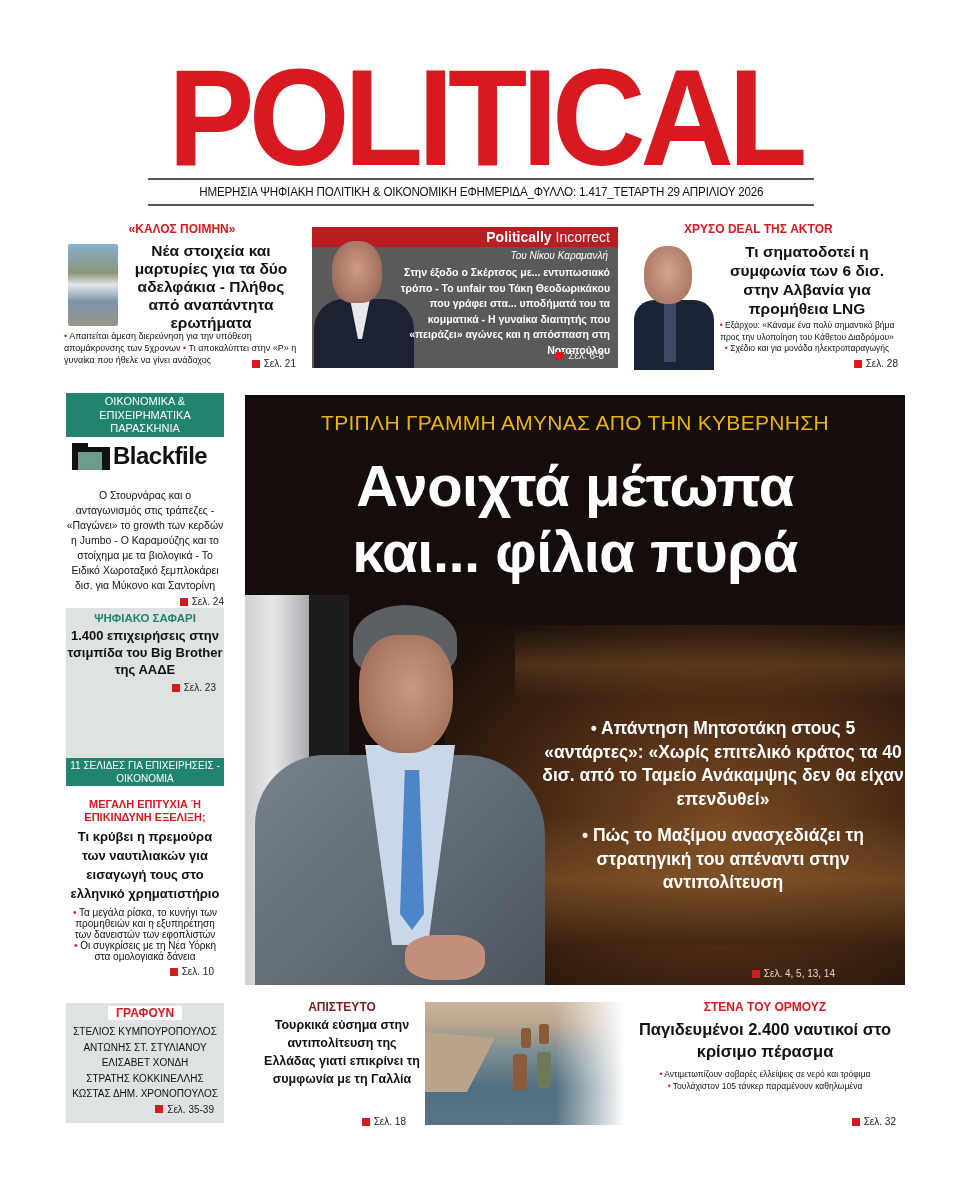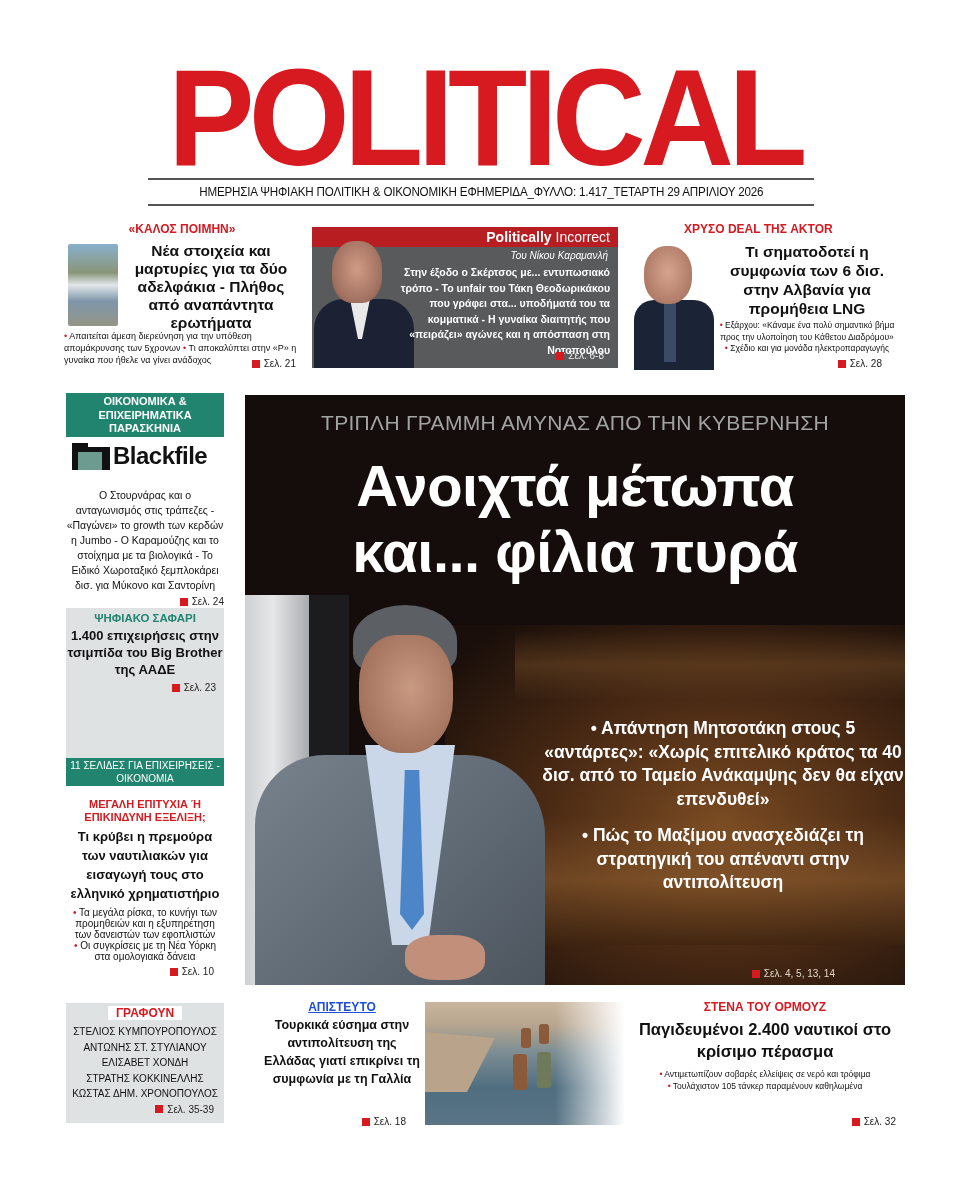--- a/index.html
+++ b/index.html
@@ -35,25 +35,25 @@
   .pi .sel { position: absolute; right: 14px; top: 123px; color: #eee; }
 
   .aktor { left: 630px; top: 222px; width: 268px; height: 150px; }
   .aktor .kicker { position: absolute; left: 54px; top: 0; font-weight: bold; font-size: 12px; color: #d71920; }
   .aktor .photo { position: absolute; left: 4px; top: 20px; width: 80px; height: 128px; }
   .aktor .photo .face { position: absolute; left: 10px; top: 4px; width: 48px; height: 58px; background: radial-gradient(ellipse at 50% 45%, #d6a48d 0%, #b07c68 70%, #7b5848 100%); border-radius: 45%; }
   .aktor .photo .suit { position: absolute; left: 0; top: 58px; width: 80px; height: 70px; background: #1b2436; border-radius: 20px 20px 0 0; }
   .aktor .photo .tie { position: absolute; left: 30px; top: 60px; width: 12px; height: 60px; background: #3d4a66; }
   .aktor .head { position: absolute; left: 86px; top: 20px; width: 182px; text-align: center; font-size: 15.5px; font-weight: bold; line-height: 19px; }
   .aktor .sub { position: absolute; left: 86px; top: 98px; width: 182px; text-align: center; font-size: 8.5px; line-height: 11.5px; }
-  .aktor .sel { position: absolute; right: 16px; top: 136px; }
+  .aktor .sel { position: absolute; right: 0; top: 136px; }
 
   
   .left { left: 66px; width: 158px; }
-  .teal { background: #21846f; color: #fff; text-align: center; font-weight: bold; }
+  .teal { background: #21846f; color: #fff; text-align: center; font-weight: normal; }
   .eco-head { top: 393px; height: 44px; font-size: 11px; line-height: 13.5px; padding-top: 2px; }
   .blackfile { top: 440px; height: 162px; }
   .blackfile .logo-row { display: flex; align-items: center; gap: 3px; margin-left: 6px; height: 32px; }
   .folder { position: relative; width: 38px; height: 27px; }
   .folder .b { position: absolute; left: 0; top: 4px; width: 38px; height: 23px; background: #111; }
   .folder .t { position: absolute; left: 0; top: 0; width: 16px; height: 6px; background: #111; }
   .folder .f { position: absolute; left: 6px; top: 9px; width: 24px; height: 18px; background: #6d9b90; }
   .blackfile .bf-text { font-weight: bold; font-size: 24px; letter-spacing: -0.5px; }
   .blackfile .body { text-align: center; font-size: 10.5px; line-height: 15px; margin-top: 16px; }
   .blackfile .sel { margin-top: 3px; }
@@ -76,37 +76,37 @@
   .grafoun .names { font-size: 10px; line-height: 15.5px; margin-top: 3px; }
   .grafoun .sel { padding-right: 10px; margin-top: 2px; }
 
   
   .main { left: 245px; top: 395px; width: 660px; height: 590px; background: #140d0b; overflow: hidden; }
   .main .glow { position: absolute; left: 200px; top: 230px; width: 460px; height: 360px; background: radial-gradient(ellipse at 60% 55%, #7a4b22 0%, #4a2a14 45%, #1a0f0a 90%); }
   .main .band1 { position: absolute; left: 270px; top: 235px; width: 390px; height: 70px; background: linear-gradient(180deg, rgba(0,0,0,0), rgba(120,80,40,.45), rgba(0,0,0,0)); }
   .main .band2 { position: absolute; left: 270px; top: 420px; width: 390px; height: 130px; background: linear-gradient(180deg, rgba(120,80,40,0), rgba(150,100,50,.5), rgba(60,35,15,.6)); }
   .main .door { position: absolute; left: 0; top: 200px; width: 70px; height: 390px; background: linear-gradient(90deg,#cfd0d2,#e6e7e8 40%,#9fa2a6); }
   .main .door2 { position: absolute; left: 64px; top: 200px; width: 40px; height: 390px; background: #1c1c1e; }
-  .main .kicker { position: absolute; left: 0; top: 16px; width: 100%; text-align: center; color: #a3a3a3; font-size: 21px; letter-spacing: 0.3px; }
+  .main .kicker { position: absolute; left: 0; top: 16px; width: 100%; text-align: center; color: #eab308; font-size: 21px; letter-spacing: 0.3px; }
   .main .title { position: absolute; left: 0; top: 58px; width: 100%; text-align: center; color: #fff; font-weight: bold; font-size: 58px; line-height: 66px; letter-spacing: -0.5px; }
   
   .pm { position: absolute; left: 0; top: 210px; width: 300px; height: 380px; }
   .pm .hair { position: absolute; left: 108px; top: 0; width: 104px; height: 70px; background: #5c5f63; border-radius: 50% 50% 30% 30%; }
   .pm .face { position: absolute; left: 114px; top: 30px; width: 94px; height: 118px; background: radial-gradient(ellipse at 55% 45%, #c99a82 0%, #a3735d 70%, #7a5444 100%); border-radius: 40% 40% 45% 45%; }
   .pm .body { position: absolute; left: 10px; top: 150px; width: 290px; height: 230px; background: linear-gradient(135deg,#78828c,#5e6872 60%,#4c555e); border-radius: 70px 80px 0 0; }
   .pm .shirt { position: absolute; left: 120px; top: 140px; width: 90px; height: 200px; background: #c9d7e8; clip-path: polygon(0 0,100% 0,70% 100%,30% 100%); }
   .pm .tie { position: absolute; left: 155px; top: 165px; width: 24px; height: 160px; background: #4c86c8; clip-path: polygon(20% 0,80% 0,100% 90%,50% 100%,0 90%); }
   .pm .hands { position: absolute; left: 160px; top: 330px; width: 80px; height: 45px; background: #c2907a; border-radius: 40%; }
   .main .bullets { position: absolute; left: 296px; top: 322px; width: 364px; text-align: center; color: #fff; font-weight: bold; font-size: 17.5px; line-height: 23.5px; }
   .main .bullets p + p { margin-top: 13px; }
   .main .sel { position: absolute; right: 70px; top: 573px; color: #e0d4c8; font-size: 10px; padding-left: 38px; }
 
   
   .apisteuto { left: 262px; top: 1000px; width: 160px; height: 130px; text-align: center; }
-  .apisteuto .kicker { color: #1d4ed8; font-weight: bold; font-size: 12px; text-decoration: underline; }
+  .apisteuto .kicker { color: #7f1d1d; font-weight: bold; font-size: 12px; }
   .apisteuto .head { font-weight: bold; font-size: 12.5px; line-height: 18px; margin-top: 2px; }
   .apisteuto .sel { position: absolute; right: 16px; top: 116px; }
   .ships { left: 425px; top: 1002px; width: 200px; height: 123px; background: linear-gradient(180deg,#c9b59d 0%,#b8a68f 18%,#7e8e94 40%,#4f6e80 70%,#5a7485 100%); overflow: hidden; }
   .ships .fade { position: absolute; right: 0; top: 0; width: 70px; height: 100%; background: linear-gradient(90deg, rgba(255,255,255,0), #fff); }
   .ships .bank { position: absolute; left: 0; top: 30px; width: 70px; height: 60px; background: #b9a38a; clip-path: polygon(0 0,100% 10%,60% 100%,0 100%); }
   .ships .ship { position: absolute; width: 14px; height: 36px; background: #8a5a3a; border-radius: 3px; }
   .hormuz { left: 630px; top: 1000px; width: 270px; height: 130px; text-align: center; }
   .hormuz .kicker { color: #d71920; font-weight: bold; font-size: 12px; }
   .hormuz .head { font-weight: bold; font-size: 16.5px; line-height: 22px; margin-top: 4px; }
   .hormuz .sub { font-size: 8.5px; line-height: 12px; margin-top: 6px; }

